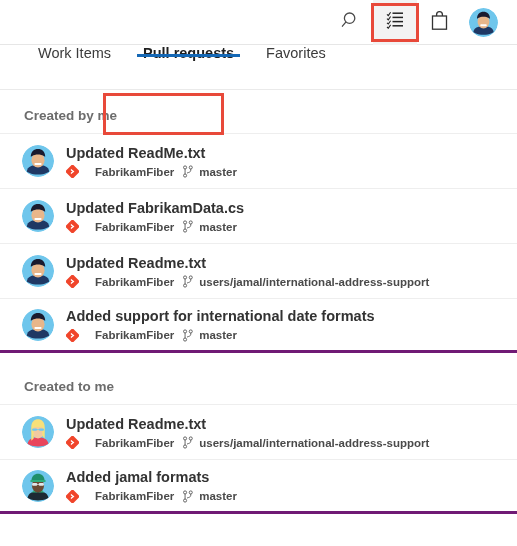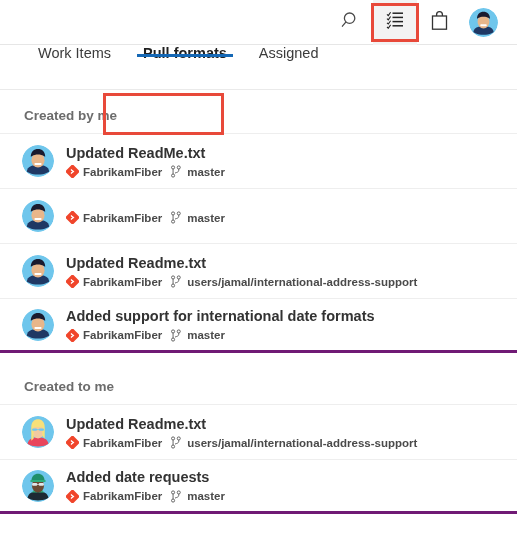--- a/index.html
+++ b/index.html
@@ -113,21 +113,21 @@
   .pr-meta {
     display: flex;
     align-items: center;
     font-size: 11.5px;
     color: #4a4a4a;
     margin-top: 3px;
     line-height: 14px;
     white-space: nowrap;
   }
   .meta-repo-icon { width: 13px; height: 13px; margin-right: 4px; flex: 0 0 13px; display:block; }
-  .meta-repo-name { margin-right: 8px; }
+  .meta-repo-name { margin-right: 8px; margin-left: 12px; }
   .meta-branch-icon { width: 12px; height: 13px; margin-right: 5px; flex: 0 0 12px; display:block; }
   .meta-branch-name { }
 </style>
 </head>
 <body>
 
 <div class="topbar">
   <div class="topbar-actions">
 
     <div class="tb-btn">
@@ -177,24 +177,24 @@
 
   </div>
   <div class="annot-box" id="annot-list-icon"></div>
 </div>
 
 <div class="tabs">
   <div class="tab">
     <span>Work Items</span>
   </div>
   <div class="tab selected">
-    <span>Pull formats</span>
+    <span>Pull requests</span>
   </div>
   <div class="tab">
-    <span>Assigned</span>
+    <span>Favorites</span>
   </div>
   <div class="annot-box" id="annot-tab"></div>
 </div>
 
 <div class="content">
 
   <div class="section-header">Created by me</div>
 
   <div class="pr-list">
 
@@ -232,20 +232,21 @@
       <span class="pr-avatar">
         <svg viewBox="0 0 40 40" width="32" height="32">
           <circle cx="20" cy="20" r="20" fill="#6fc6ec"></circle>
           <path d="M20 37 c-9 0-14-4-14-4 1-6 6-8 14-8 s13 2 14 8 c0 0-5 4-14 4z" fill="#1f3864"></path>
           <ellipse cx="20" cy="19" rx="8.2" ry="9.2" fill="#e8b68a"></ellipse>
           <path d="M11 15 c0-7 4-10 9-10 s9 3 9 10 c0 0-3-3-9-3 s-9 3-9 3z" fill="#1a1a2e"></path>
           <rect x="15.5" y="22.5" width="9" height="2.6" rx="1.2" fill="#fff"></rect>
         </svg>
       </span>
       <span class="pr-text">
+        <span class="pr-title">Updated FabrikamData.cs</span>
         <span class="pr-meta">
           <svg class="meta-repo-icon" viewBox="0 0 16 16">
             <rect x="1.6" y="1.6" width="12.8" height="12.8" rx="1.6" transform="rotate(45 8 8)" fill="#f0452b"></rect>
             <path d="M6 4.6 L10.4 8 L6 11.4 V9.2 L8 8 L6 6.8 Z" fill="#fff"></path>
           </svg>
           <span class="meta-repo-name">FabrikamFiber</span>
           <svg class="meta-branch-icon" viewBox="0 0 14 16">
             <circle cx="3.4" cy="3" r="1.9" fill="none" stroke="#555" stroke-width="1.1"></circle>
             <circle cx="10.4" cy="3" r="1.9" fill="none" stroke="#555" stroke-width="1.1"></circle>
             <circle cx="3.4" cy="13" r="1.9" fill="none" stroke="#555" stroke-width="1.1"></circle>
@@ -363,21 +364,21 @@
           <path d="M12 28 l4-4 4 5 4-5 4 4 z" fill="#2fae7e"></path>
           <ellipse cx="20" cy="19.5" rx="7.6" ry="8.6" fill="#6b4a33"></ellipse>
           <path d="M11.8 13.6 c0-6 4-9 8.2-9 s8.2 3 8.2 9 z" fill="#1f8f6a"></path>
           <rect x="10.4" y="12.6" width="19.2" height="2.4" rx="1" fill="#2fae7e"></rect>
           <rect x="12.6" y="16.4" width="6.4" height="3.2" rx="1.2" fill="#dfe7ea"></rect>
           <rect x="21" y="16.4" width="6.4" height="3.2" rx="1.2" fill="#dfe7ea"></rect>
           <line x1="19" y1="18" x2="21" y2="18" stroke="#dfe7ea" stroke-width="1.2"></line>
         </svg>
       </span>
       <span class="pr-text">
-        <span class="pr-title">Added date requests</span>
+        <span class="pr-title">Added jamal formats</span>
         <span class="pr-meta">
           <svg class="meta-repo-icon" viewBox="0 0 16 16">
             <rect x="1.6" y="1.6" width="12.8" height="12.8" rx="1.6" transform="rotate(45 8 8)" fill="#f0452b"></rect>
             <path d="M6 4.6 L10.4 8 L6 11.4 V9.2 L8 8 L6 6.8 Z" fill="#fff"></path>
           </svg>
           <span class="meta-repo-name">FabrikamFiber</span>
           <svg class="meta-branch-icon" viewBox="0 0 14 16">
             <circle cx="3.4" cy="3" r="1.9" fill="none" stroke="#555" stroke-width="1.1"></circle>
             <circle cx="10.4" cy="3" r="1.9" fill="none" stroke="#555" stroke-width="1.1"></circle>
             <circle cx="3.4" cy="13" r="1.9" fill="none" stroke="#555" stroke-width="1.1"></circle>

